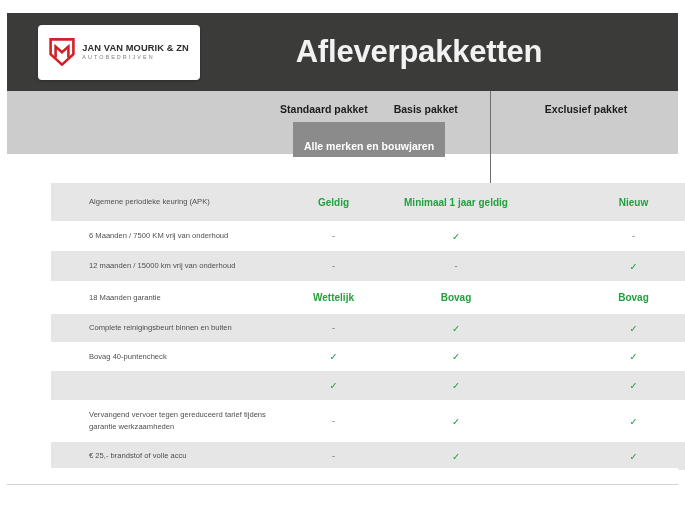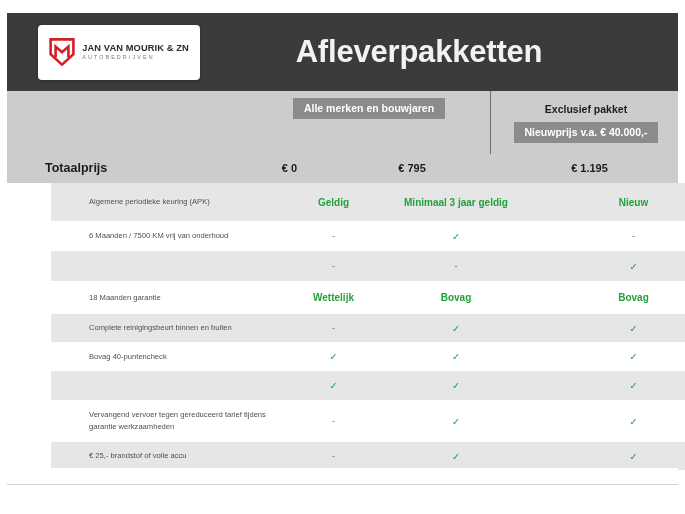--- a/index.html
+++ b/index.html
@@ -117,21 +117,21 @@
     font-size: 10.5px;
     font-weight: bold;
     color: #1c1c1c;
   }
   .band-chip {
     margin-top: 7px;
     background: #8b8b8b;
     color: #ffffff;
     font-size: 10.5px;
     font-weight: bold;
-    padding: 4px 11px 5px;
+    padding: 18px 11px 5px;
     white-space: nowrap;
   }
 
   
   #v-divider {
     position: absolute;
     left: 490px;
     top: 91px;
     width: 1px;
     height: 394px;
@@ -249,53 +249,51 @@
           <div id="logo-name">JAN VAN MOURIK &amp; ZN</div>
           <div id="logo-sub">AUTOBEDRIJVEN</div>
         </div>
       </div>
     </div>
     <div id="header-title">Afleverpakketten</div>
   </div>
 
   <div id="pkg-band">
     <div class="band-col" id="band-left">
+      <div class="band-titles">
+        <div class="band-title">Standaard pakket</div>
+        <div class="band-title">Basis pakket</div>
+      </div>
       <div class="band-chip">Alle merken en bouwjaren</div>
     </div>
     <div class="band-col" id="band-right">
       <div class="band-titles">
         <div class="band-title">Exclusief pakket</div>
       </div>
-      <div class="band-chip">Nieuwprijs v.a. € 40.000,-</div>
     </div>
   </div>
 
   <div id="v-divider"></div>
 
-  <div id="total-row">
-    <div class="cell-label">Totaalprijs</div>
-    <div class="cell-val" id="total-c1">€ 0</div>
-    <div class="cell-val" id="total-c2">€ 795</div>
-    <div class="cell-val" id="total-c3">€ 1.195</div>
-  </div>
 
   <div id="table">
       <div class="frow shaded" style="height: 38px;">
         <div class="f-label">Algemene periodieke keuring (APK)</div>
         <div class="f-val c1">Geldig</div>
-        <div class="f-val c2">Minimaal 3 jaar geldig</div>
+        <div class="f-val c2">Minimaal 1 jaar geldig</div>
         <div class="f-val c3">Nieuw</div>
       </div>
       <div class="frow plain" style="height: 30px;">
         <div class="f-label">6 Maanden / 7500 KM vrij van onderhoud</div>
         <div class="f-val c1 dash">-</div>
         <div class="f-val c2 mark">✓</div>
         <div class="f-val c3 dash">-</div>
       </div>
       <div class="frow shaded" style="height: 30px;">
+        <div class="f-label">12 maanden / 15000 km vrij van onderhoud</div>
         <div class="f-val c1 dash">-</div>
         <div class="f-val c2 dash">-</div>
         <div class="f-val c3 mark">✓</div>
       </div>
       <div class="frow plain" style="height: 33px;">
         <div class="f-label">18 Maanden  garantie</div>
         <div class="f-val c1">Wettelijk</div>
         <div class="f-val c2">Bovag</div>
         <div class="f-val c3">Bovag</div>
       </div>

